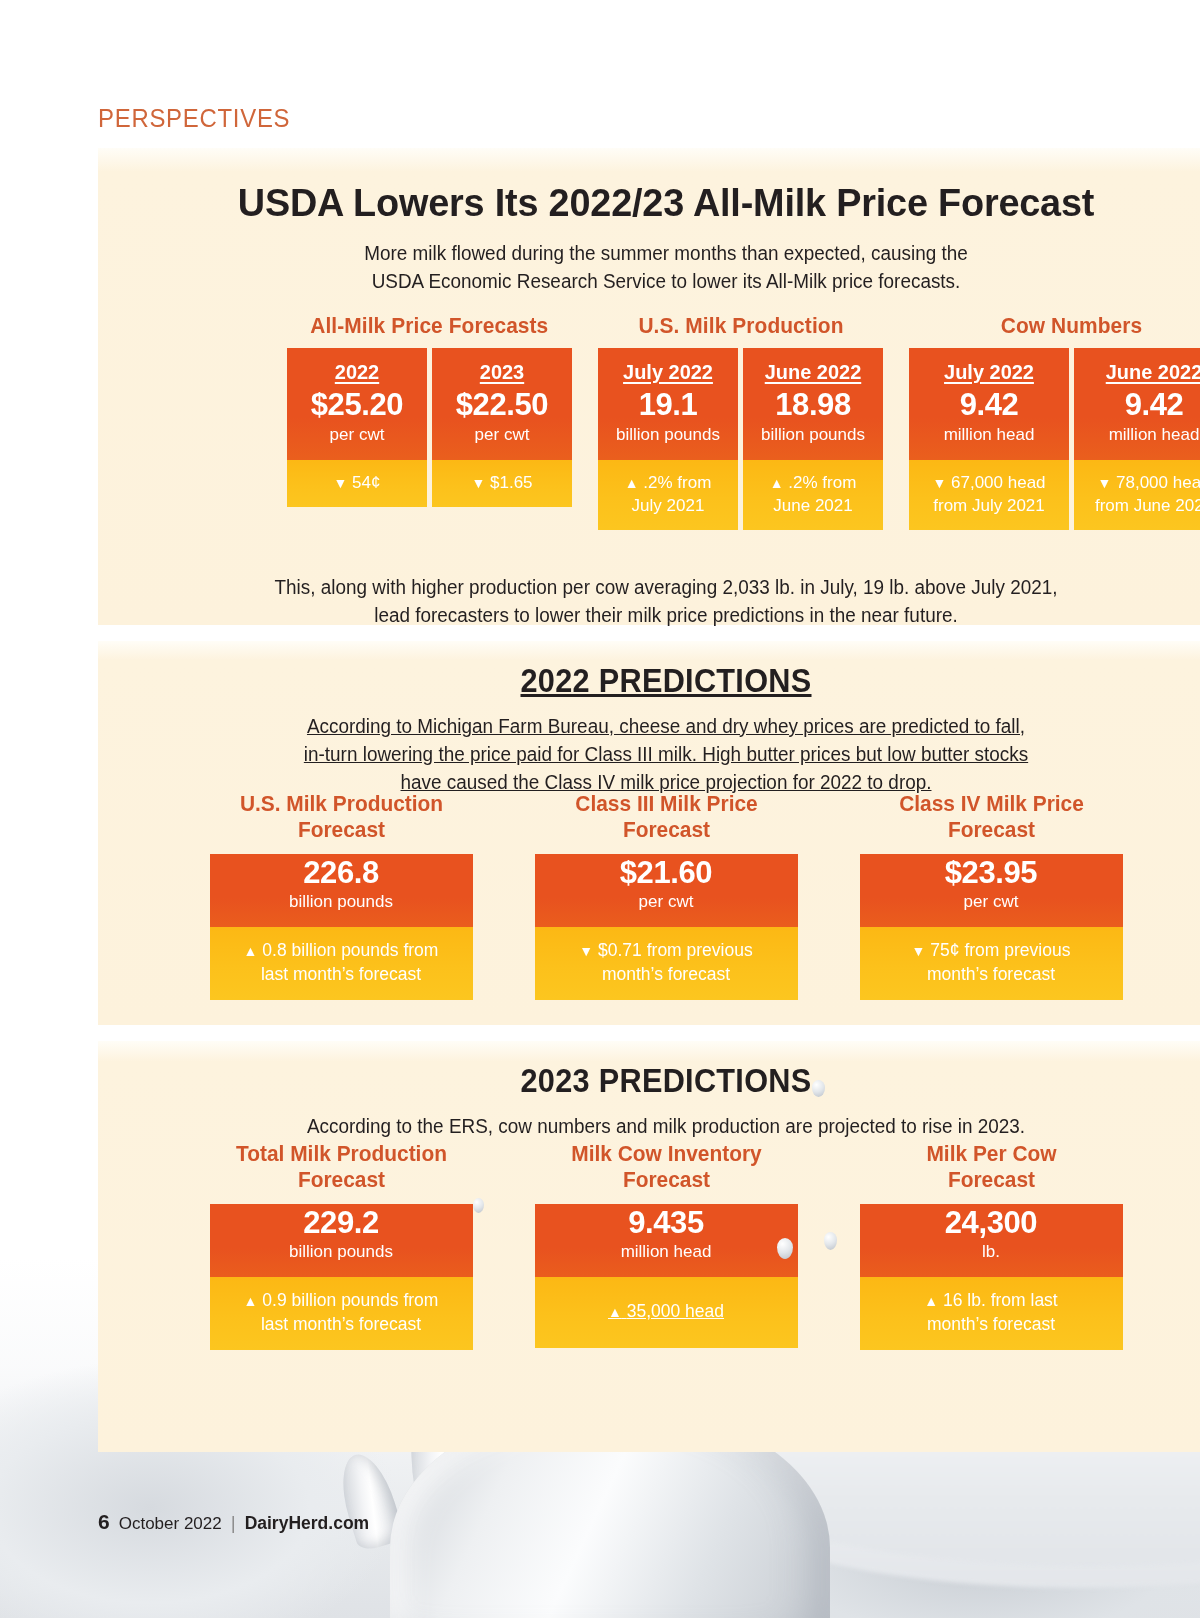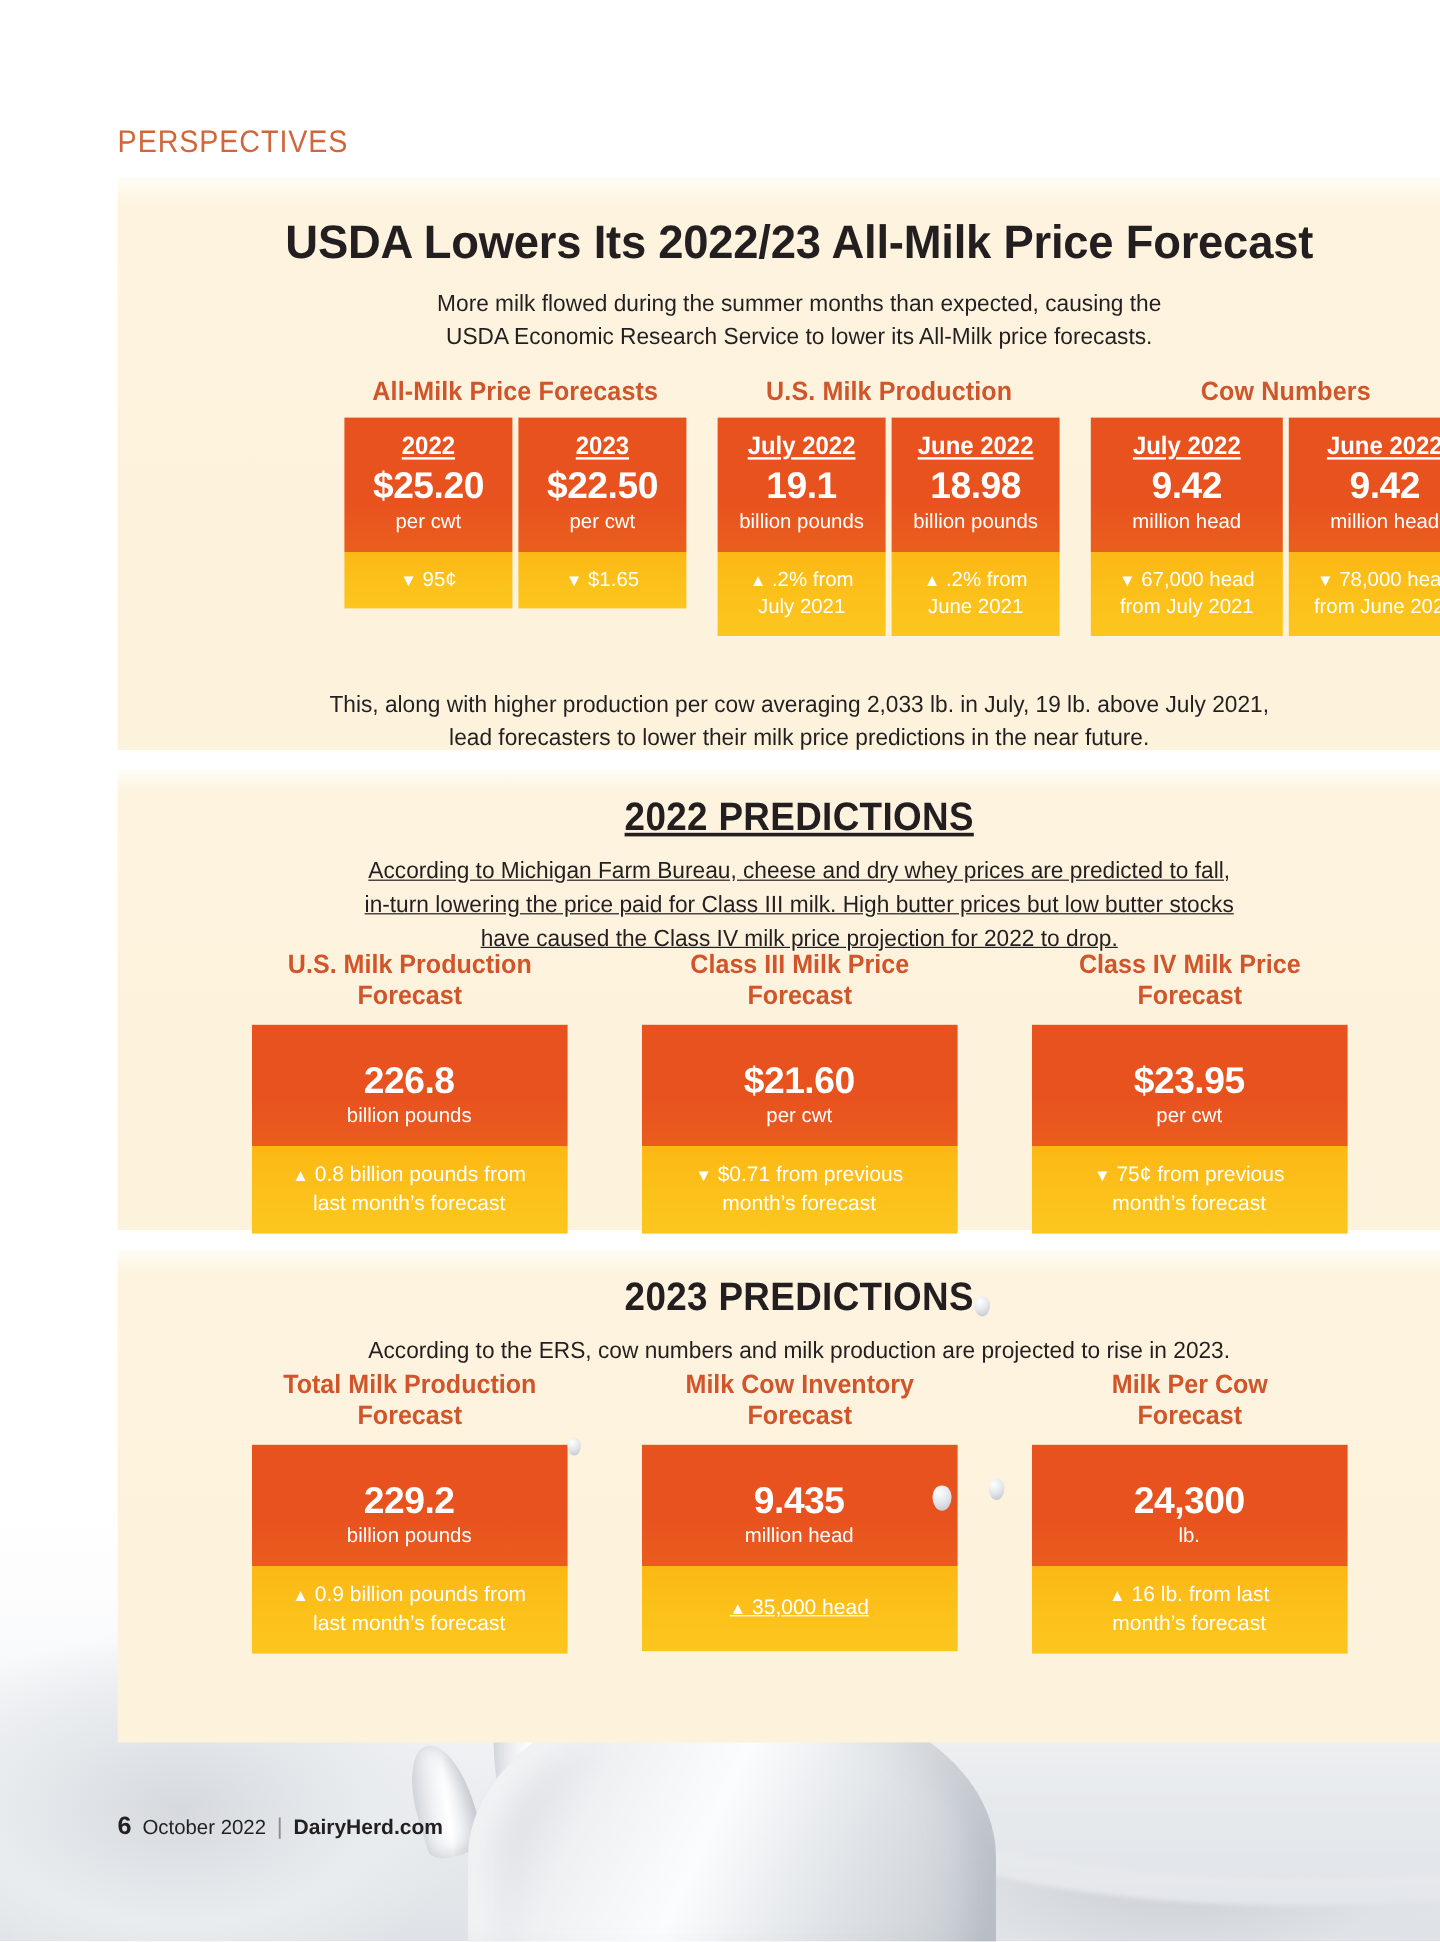--- a/index.html
+++ b/index.html
@@ -266,21 +266,21 @@
     color: #d1552a;
     line-height: 26px;
     font-family: "Liberation Sans Narrow", "Liberation Sans", sans-serif;
     transform: scaleX(0.95);
     margin-bottom: 11px;
   }
   .fcard-top {
     background: linear-gradient(to bottom, #e8521f 0%, #e8521f 60%, #ea5d1d 100%);
     color: #fff;
     text-align: center;
-    padding: 28px 8px 14px;
+    padding: 0 8px 14px;
     position: relative;
     z-index: 2;
   }
   .fcard-value {
     font-size: 31px;
     font-weight: bold;
     line-height: 37px;
     letter-spacing: -0.4px;
   }
   .fcard-unit { font-size: 17px; line-height: 22px; }
@@ -352,21 +352,21 @@
         <div class="group-title">All-Milk Price Forecasts</div>
         <div class="group-cards">
           <div class="card">
             <div class="card-top">
               <span class="card-label">2022</span>
               <div class="card-value">$25.20</div>
               <div class="card-unit">per cwt</div>
             </div>
             <div class="card-bottom">
               <span class="arrow">▼</span>
-              <span>95¢</span>
+              <span>54¢</span>
             </div>
           </div>
           <div class="card">
             <div class="card-top">
               <span class="card-label">2023</span>
               <div class="card-value">$22.50</div>
               <div class="card-unit">per cwt</div>
             </div>
             <div class="card-bottom">
               <span class="arrow">▼</span>

